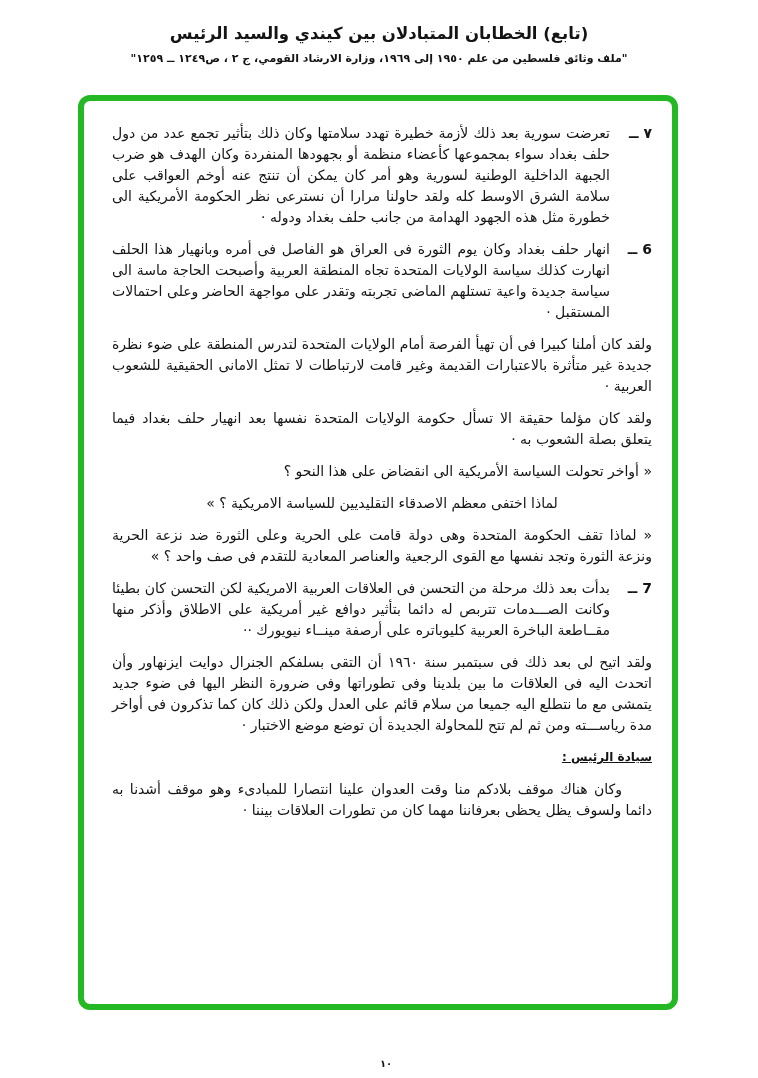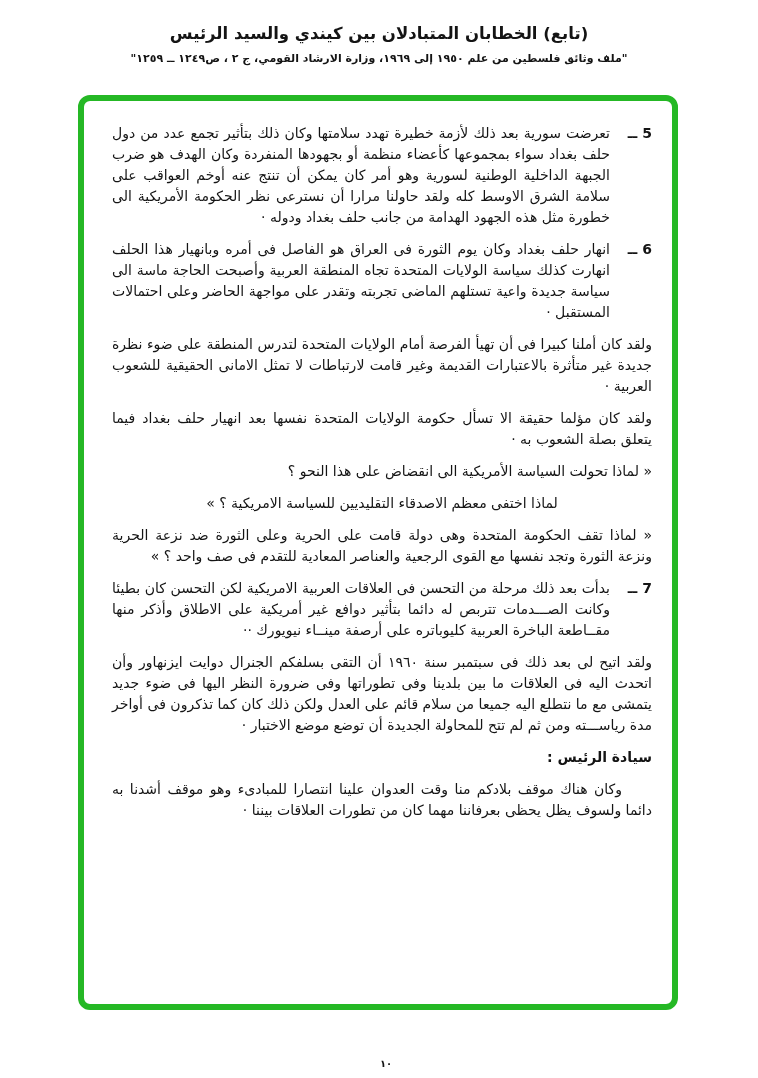--- a/index.html
+++ b/index.html
@@ -76,22 +76,23 @@
   }
   .quote-b{
     margin:0 46px 7px 0;
     text-align:center;
   }
   .quote-c{margin-bottom:13px;}
   .p9{margin-bottom:12px;}
   .p-ike{margin-bottom:17px;}
   .sec-head{
     font-weight:bold;
-    font-size:14px;
+    font-size:12px;
     margin-bottom:10px;
+    text-decoration:underline;
   }
   .p-indent{text-indent:30px;margin-bottom:9px;}
   .p-last{text-indent:30px;margin-bottom:0;}
   
   .pagenum{
     position:absolute;
     bottom:9px; right:0; left:14px;
     text-align:center;
     font-size:10px;
     font-weight:bold;
@@ -104,34 +105,34 @@
 
   <div class="hdr">
     <div class="title">(تابع) الخطابان المتبادلان بين كيندي والسيد الرئيس</div>
     <div class="subtitle">"ملف وثائق فلسطين من علم ١٩٥٠ إلى ١٩٦٩، وزارة الارشاد القومي، ج ٢ ، ص١٢٤٩ ــ ١٢٥٩"</div>
   </div>
 
   <div class="frame">
     <div class="letter">
 
       <p class="numbered p7">
-        <span class="num">5 ــ</span>
+        <span class="num">٧ ــ</span>
         <span>تعرضت سورية بعد ذلك لأزمة خطيرة تهدد سلامتها وكان ذلك بتأثير تجمع عدد من دول حلف بغداد سواء بمجموعها كأعضاء منظمة أو بجهودها المنفردة وكان الهدف هو ضرب الجبهة الداخلية الوطنية لسورية وهو أمر كان يمكن أن تنتج عنه أوخم العواقب على سلامة الشرق الاوسط كله ولقد حاولنا مرارا أن نسترعى نظر الحكومة الأمريكية الى خطورة مثل هذه الجهود الهدامة من جانب حلف بغداد ودوله ·</span>
       </p>
 
       <p class="numbered p8">
         <span class="num">6 ــ</span>
         <span>انهار حلف بغداد وكان يوم الثورة فى العراق هو الفاصل فى أمره وبانهيار هذا الحلف انهارت كذلك سياسة الولايات المتحدة تجاه المنطقة العربية وأصبحت الحاجة ماسة الى سياسة جديدة واعية تستلهم الماضى تجربته وتقدر على مواجهة الحاضر وعلى احتمالات المستقبل ·</span>
       </p>
 
       <p class="p-hope">ولقد كان أملنا كبيرا فى أن تهيأ الفرصة أمام الولايات المتحدة لتدرس المنطقة على ضوء نظرة جديدة غير متأثرة بالاعتبارات القديمة وغير قامت لارتباطات لا تمثل الامانى الحقيقية للشعوب العربية ·</p>
 
       <p class="p-painful">ولقد كان مؤلما حقيقة الا تسأل حكومة الولايات المتحدة نفسها بعد انهيار حلف بغداد فيما يتعلق بصلة الشعوب به ·</p>
 
-      <p class="quote-a">« لماذا تحولت السياسة الأمريكية الى انقضاض على هذا النحو ؟</p>
+      <p class="quote-a">« أواخر تحولت السياسة الأمريكية الى انقضاض على هذا النحو ؟</p>
 
       <p class="quote-b">لماذا اختفى معظم الاصدقاء التقليديين للسياسة الامريكية ؟ »</p>
 
       <p class="quote-c">« لماذا تقف الحكومة المتحدة وهى دولة قامت على الحرية وعلى الثورة ضد نزعة الحرية ونزعة الثورة وتجد نفسها مع القوى الرجعية والعناصر المعادية للتقدم فى صف واحد ؟ »</p>
 
       <p class="numbered p9">
         <span class="num">7 ــ</span>
         <span>بدأت بعد ذلك مرحلة من التحسن فى العلاقات العربية الامريكية لكن التحسن كان بطيئا وكانت الصـــدمات تتربص له دائما بتأثير دوافع غير أمريكية على الاطلاق وأذكر منها مقــاطعة الباخرة العربية كليوباتره على أرصفة مينــاء نيويورك ··</span>
       </p>
 

